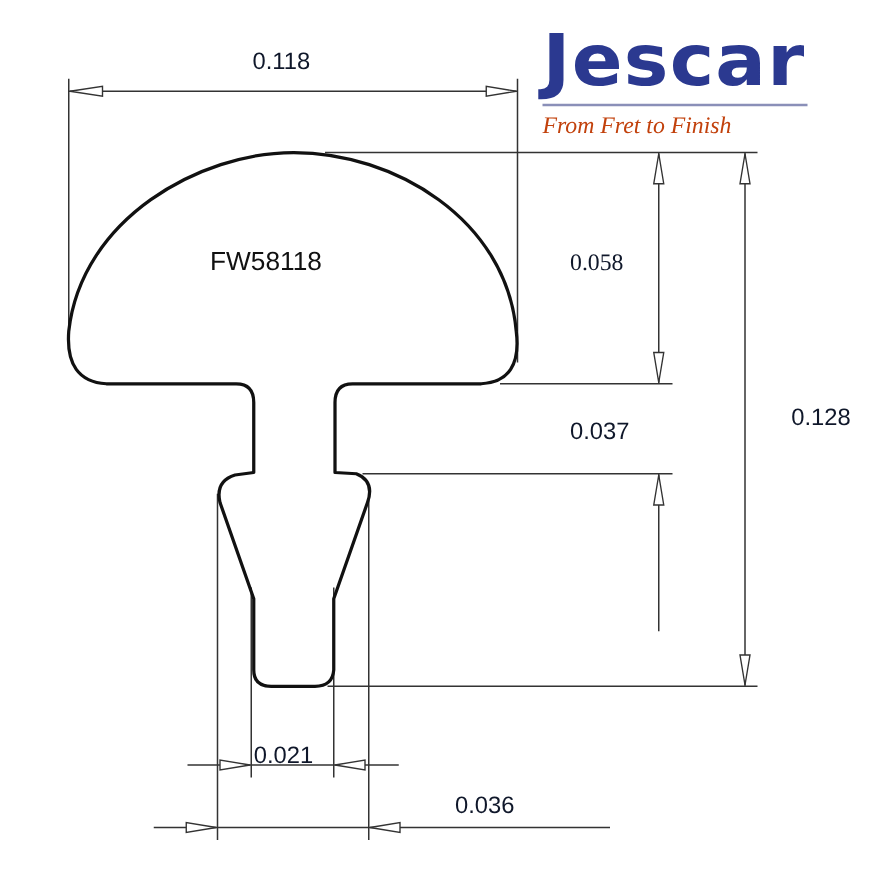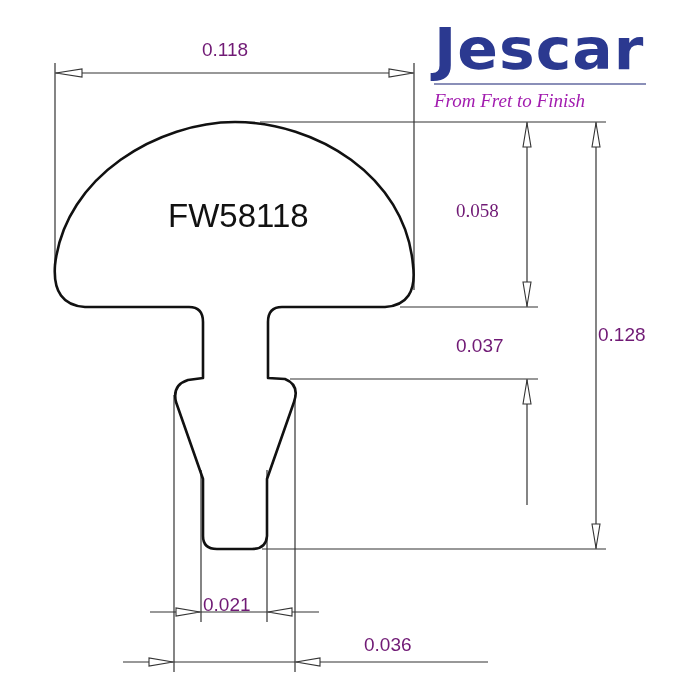--- a/index.html
+++ b/index.html
@@ -1,23 +1,23 @@
 <!DOCTYPE html>
 <html><head>
   <meta charset="utf-8">
   <style>
     html, body { margin: 0; padding: 0; background: #ffffff; }
     body { width: 700px; height: 700px; position: relative; overflow: hidden; font-family: "Liberation Sans", sans-serif; }
     #drawing { position: absolute; left: 0; top: 0; }
     .logo { position: absolute; left: 432px; top: 18px; width: 218px; height: 100px; text-decoration: underline; }
     .logo-word { position: absolute; left: 2px; top: 0; font-family: "DejaVu Sans", sans-serif; font-size: 60px; font-weight: bold; color: #2b3990; letter-spacing: 1px; line-height: 66px; transform: scaleY(0.95); transform-origin: top left; }
     .logo-rule { position: absolute; left: 2px; top: 65px; width: 212px; height: 2px; background: #8a8fb8; }
-    .logo-tag { position: absolute; left: 2px; top: 72px; font-family: "Liberation Serif", serif; font-style: italic; font-size: 19px; color: #a21caf; white-space: nowrap; }
-    .dim { position: absolute; font-size: 19px; color: #701a75; white-space: nowrap; line-height: 1; }
-    .part-label { position: absolute; font-size: 33px; color: #111; white-space: nowrap; line-height: 1; }
+    .logo-tag { position: absolute; left: 2px; top: 72px; font-family: "Liberation Serif", serif; font-style: italic; font-size: 19px; color: #c2410c; white-space: nowrap; }
+    .dim { position: absolute; font-size: 19px; color: #0f172a; white-space: nowrap; line-height: 1; }
+    .part-label { position: absolute; font-size: 21px; color: #111; white-space: nowrap; line-height: 1; }
   </style>
 </head>
 <body>
 
 <svg id="drawing" width="700" height="700" viewBox="0 0 700 700" xmlns="http://www.w3.org/2000/svg">
   <g fill="none" stroke="#333" stroke-width="1.2">
 
     <line x1="55" y1="63" x2="55" y2="275"></line>
     <line x1="414" y1="63" x2="414" y2="290"></line>
     <line x1="55" y1="73" x2="414" y2="73"></line>
@@ -81,15 +81,15 @@
 <div class="logo">
   <div class="logo-word">Jescar</div>
   <div class="logo-rule"></div>
   <div class="logo-tag">From Fret to Finish</div>
 </div>
 
 <div class="part-label" style="left:168px; top:199px;">FW58118</div>
 <div class="dim" style="left:202px; top:40px;">0.118</div>
 <div class="dim" style="left:456px; top:201px;font-family:Liberation Serif, serif;">0.058</div>
 <div class="dim" style="left:456px; top:336px;">0.037</div>
-<div class="dim" style="left:598px; top:325px;">0.128</div>
+<div class="dim" style="left:598px; top:325px;padding-left:35px;">0.128</div>
 <div class="dim" style="left:203px; top:595px;">0.021</div>
 <div class="dim" style="left:364px; top:635px;text-align:right;">0.036</div>
 
 </body></html>

